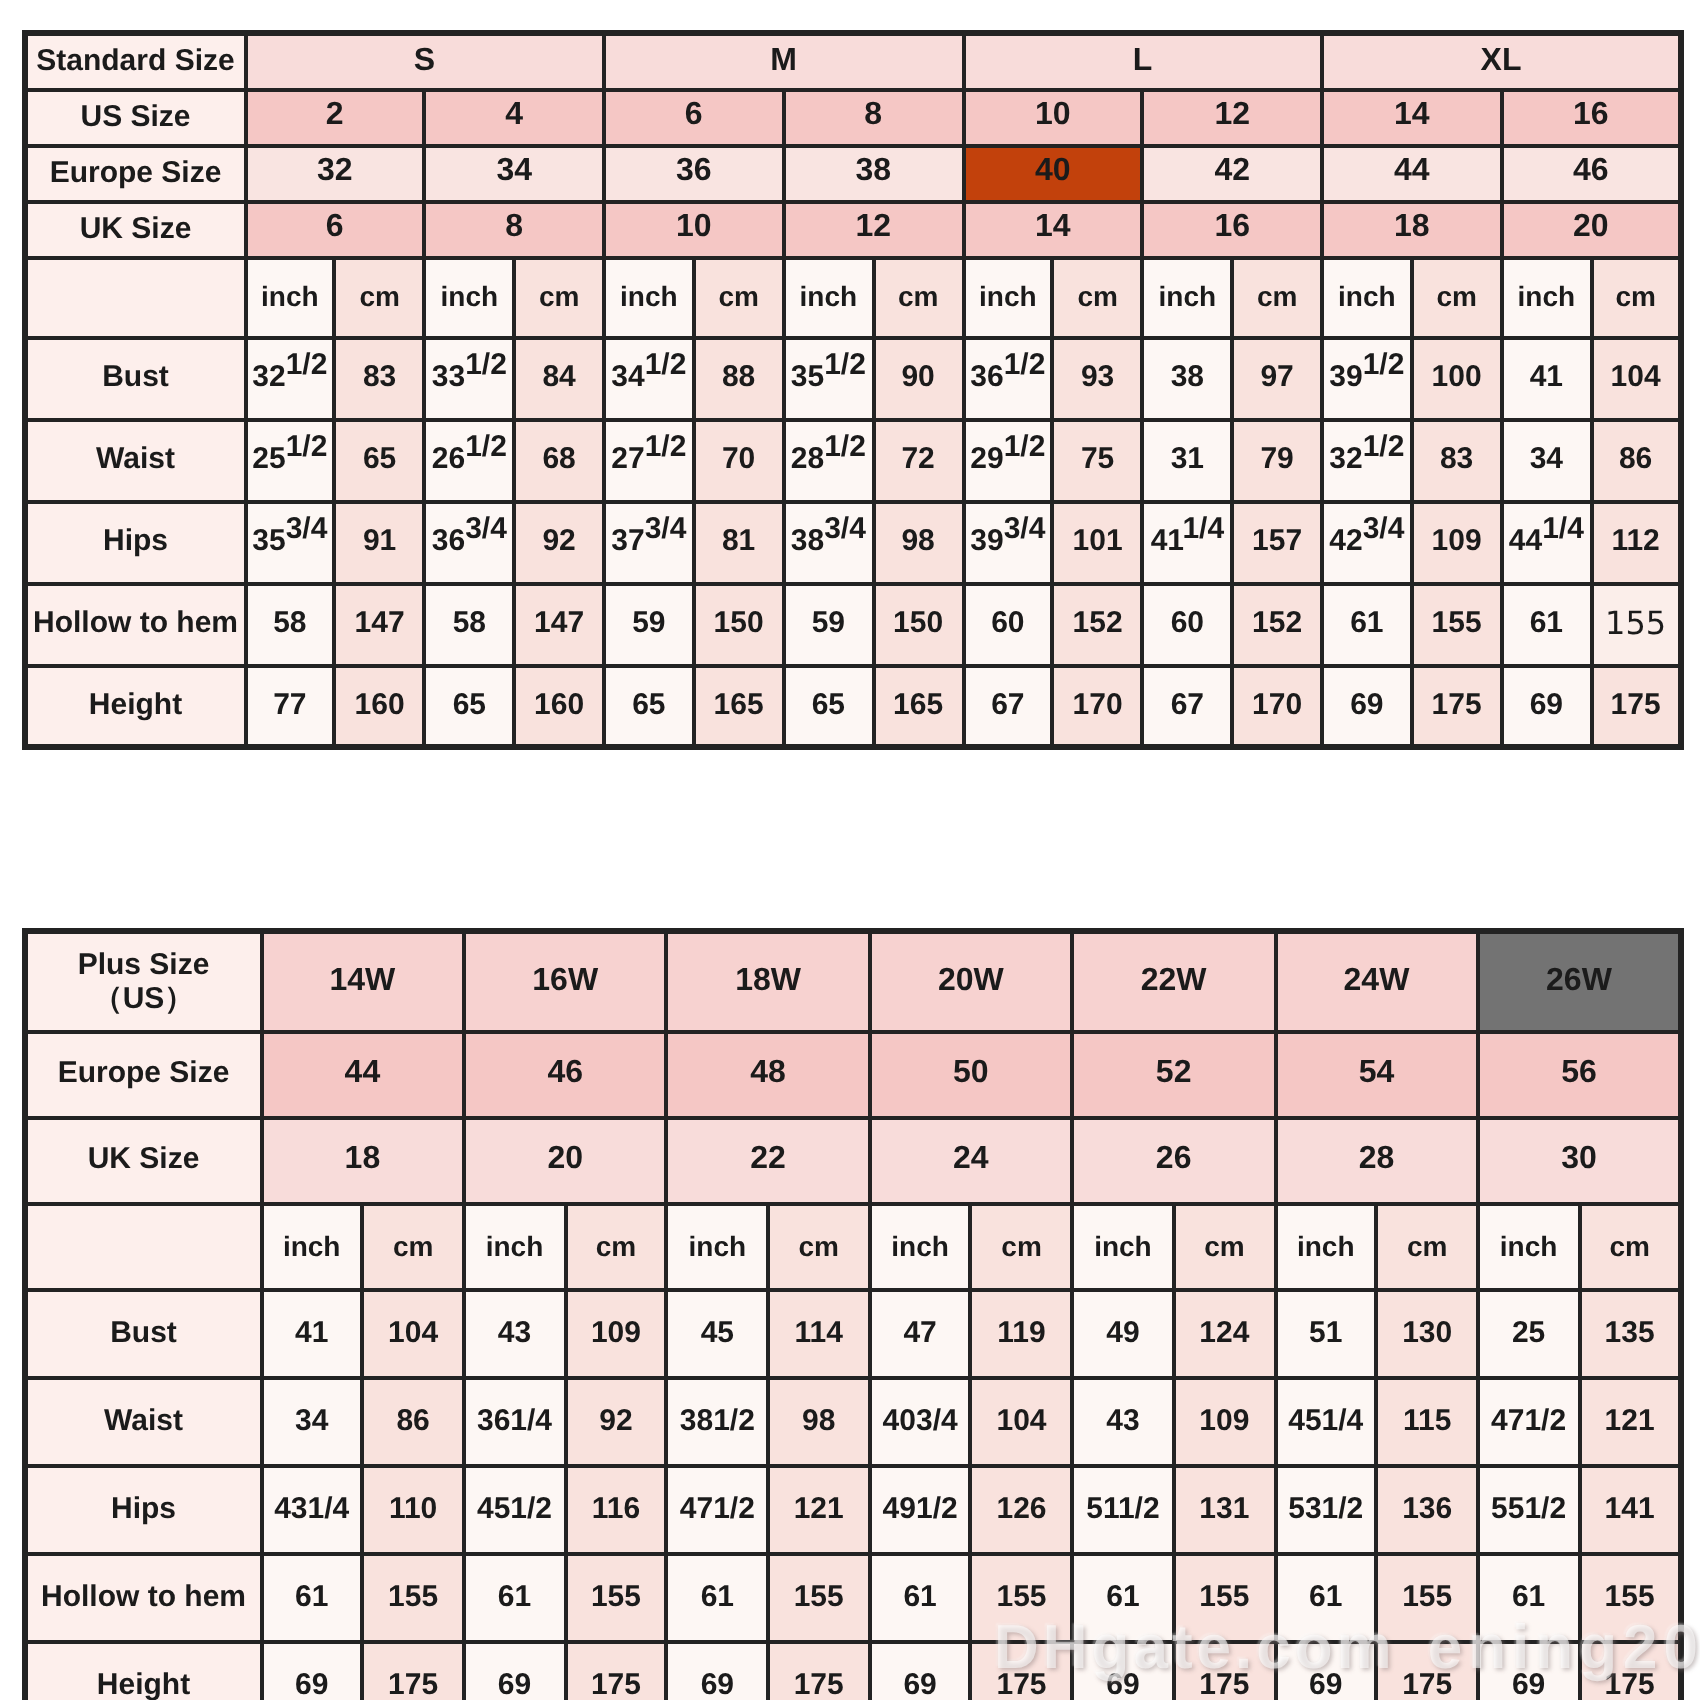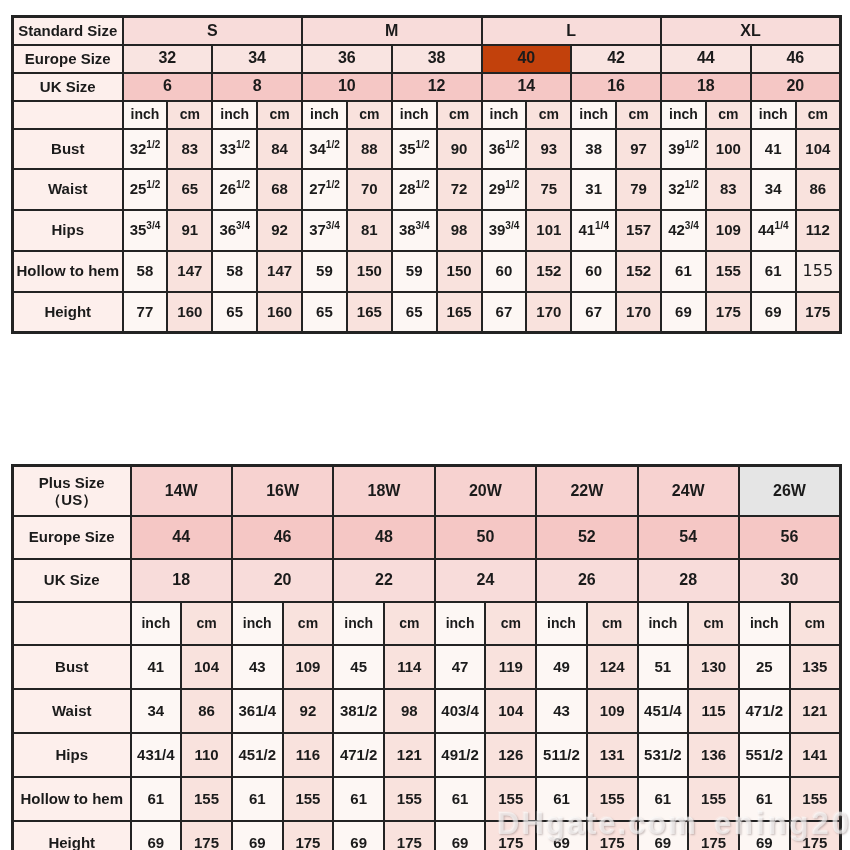--- a/index.html
+++ b/index.html
@@ -39,21 +39,21 @@
   #t0 tr:nth-child(n+6) { height: 41px; }
   #t1 tr { height: 43px; }
   #t1 tr:nth-child(1) { height: 50px; }
   #t1 tr:nth-child(n+5) { height: 44px; }
   td.label { background: var(--label_bg, #fdefec); font-size: 15px; white-space: pre-line; }
   td.size-val { font-size: 16px; }
   td.inch { background: var(--inch_bg, #fdf7f4); }
   td.cm { background: var(--cm_bg, #f9e2dd); }
   td.unit { font-size: 14px; }
   sup.frac {
-    font-size: 10px;
+    font-size: 15px;
     vertical-align: baseline;
     position: relative;
     top: -6px;
     font-weight: bold;
   }
   td.light-num {
     font-weight: 400;
     font-family: "DejaVu Sans", sans-serif;
     font-size: 16px;
     background: #fbeeea;
@@ -96,20 +96,31 @@
         <col>
         <col>
       </colgroup>
       <tbody>
         <tr>
           <td class="label">Standard Size</td>
           <td class="size-val" colspan="4" style="background:#f8dcda">S</td>
           <td class="size-val" colspan="4" style="background:#f8dcda">M</td>
           <td class="size-val" colspan="4" style="background:#f8dcda">L</td>
           <td class="size-val" colspan="4" style="background:#f8dcda">XL</td>
+        </tr>
+        <tr>
+          <td class="label">US Size</td>
+          <td class="size-val" colspan="2" style="background:#f5c7c5">2</td>
+          <td class="size-val" colspan="2" style="background:#f5c7c5">4</td>
+          <td class="size-val" colspan="2" style="background:#f5c7c5">6</td>
+          <td class="size-val" colspan="2" style="background:#f5c7c5">8</td>
+          <td class="size-val" colspan="2" style="background:#f5c7c5">10</td>
+          <td class="size-val" colspan="2" style="background:#f5c7c5">12</td>
+          <td class="size-val" colspan="2" style="background:#f5c7c5">14</td>
+          <td class="size-val" colspan="2" style="background:#f5c7c5">16</td>
         </tr>
         <tr>
           <td class="label">Europe Size</td>
           <td class="size-val" colspan="2" style="background:#f9e4e1">32</td>
           <td class="size-val" colspan="2" style="background:#f9e4e1">34</td>
           <td class="size-val" colspan="2" style="background:#f9e4e1">36</td>
           <td class="size-val" colspan="2" style="background:#f9e4e1">38</td>
           <td class="size-val" colspan="2" style="background:#c2410c">40</td>
           <td class="size-val" colspan="2" style="background:#f9e4e1">42</td>
           <td class="size-val" colspan="2" style="background:#f9e4e1">44</td>
@@ -263,21 +274,21 @@
       <tbody>
         <tr>
           <td class="label">Plus Size
 （US）</td>
           <td class="size-val" colspan="2" style="background:#f7d2d0">14W</td>
           <td class="size-val" colspan="2" style="background:#f7d2d0">16W</td>
           <td class="size-val" colspan="2" style="background:#f7d2d0">18W</td>
           <td class="size-val" colspan="2" style="background:#f7d2d0">20W</td>
           <td class="size-val" colspan="2" style="background:#f7d2d0">22W</td>
           <td class="size-val" colspan="2" style="background:#f7d2d0">24W</td>
-          <td class="size-val" colspan="2" style="background:#e5e5e5">26W</td>
+          <td class="size-val" colspan="2" style="background:#737373">26W</td>
         </tr>
         <tr>
           <td class="label">Europe Size</td>
           <td class="size-val" colspan="2" style="background:#f5c7c5">44</td>
           <td class="size-val" colspan="2" style="background:#f5c7c5">46</td>
           <td class="size-val" colspan="2" style="background:#f5c7c5">48</td>
           <td class="size-val" colspan="2" style="background:#f5c7c5">50</td>
           <td class="size-val" colspan="2" style="background:#f5c7c5">52</td>
           <td class="size-val" colspan="2" style="background:#f5c7c5">54</td>
           <td class="size-val" colspan="2" style="background:#f5c7c5">56</td>

